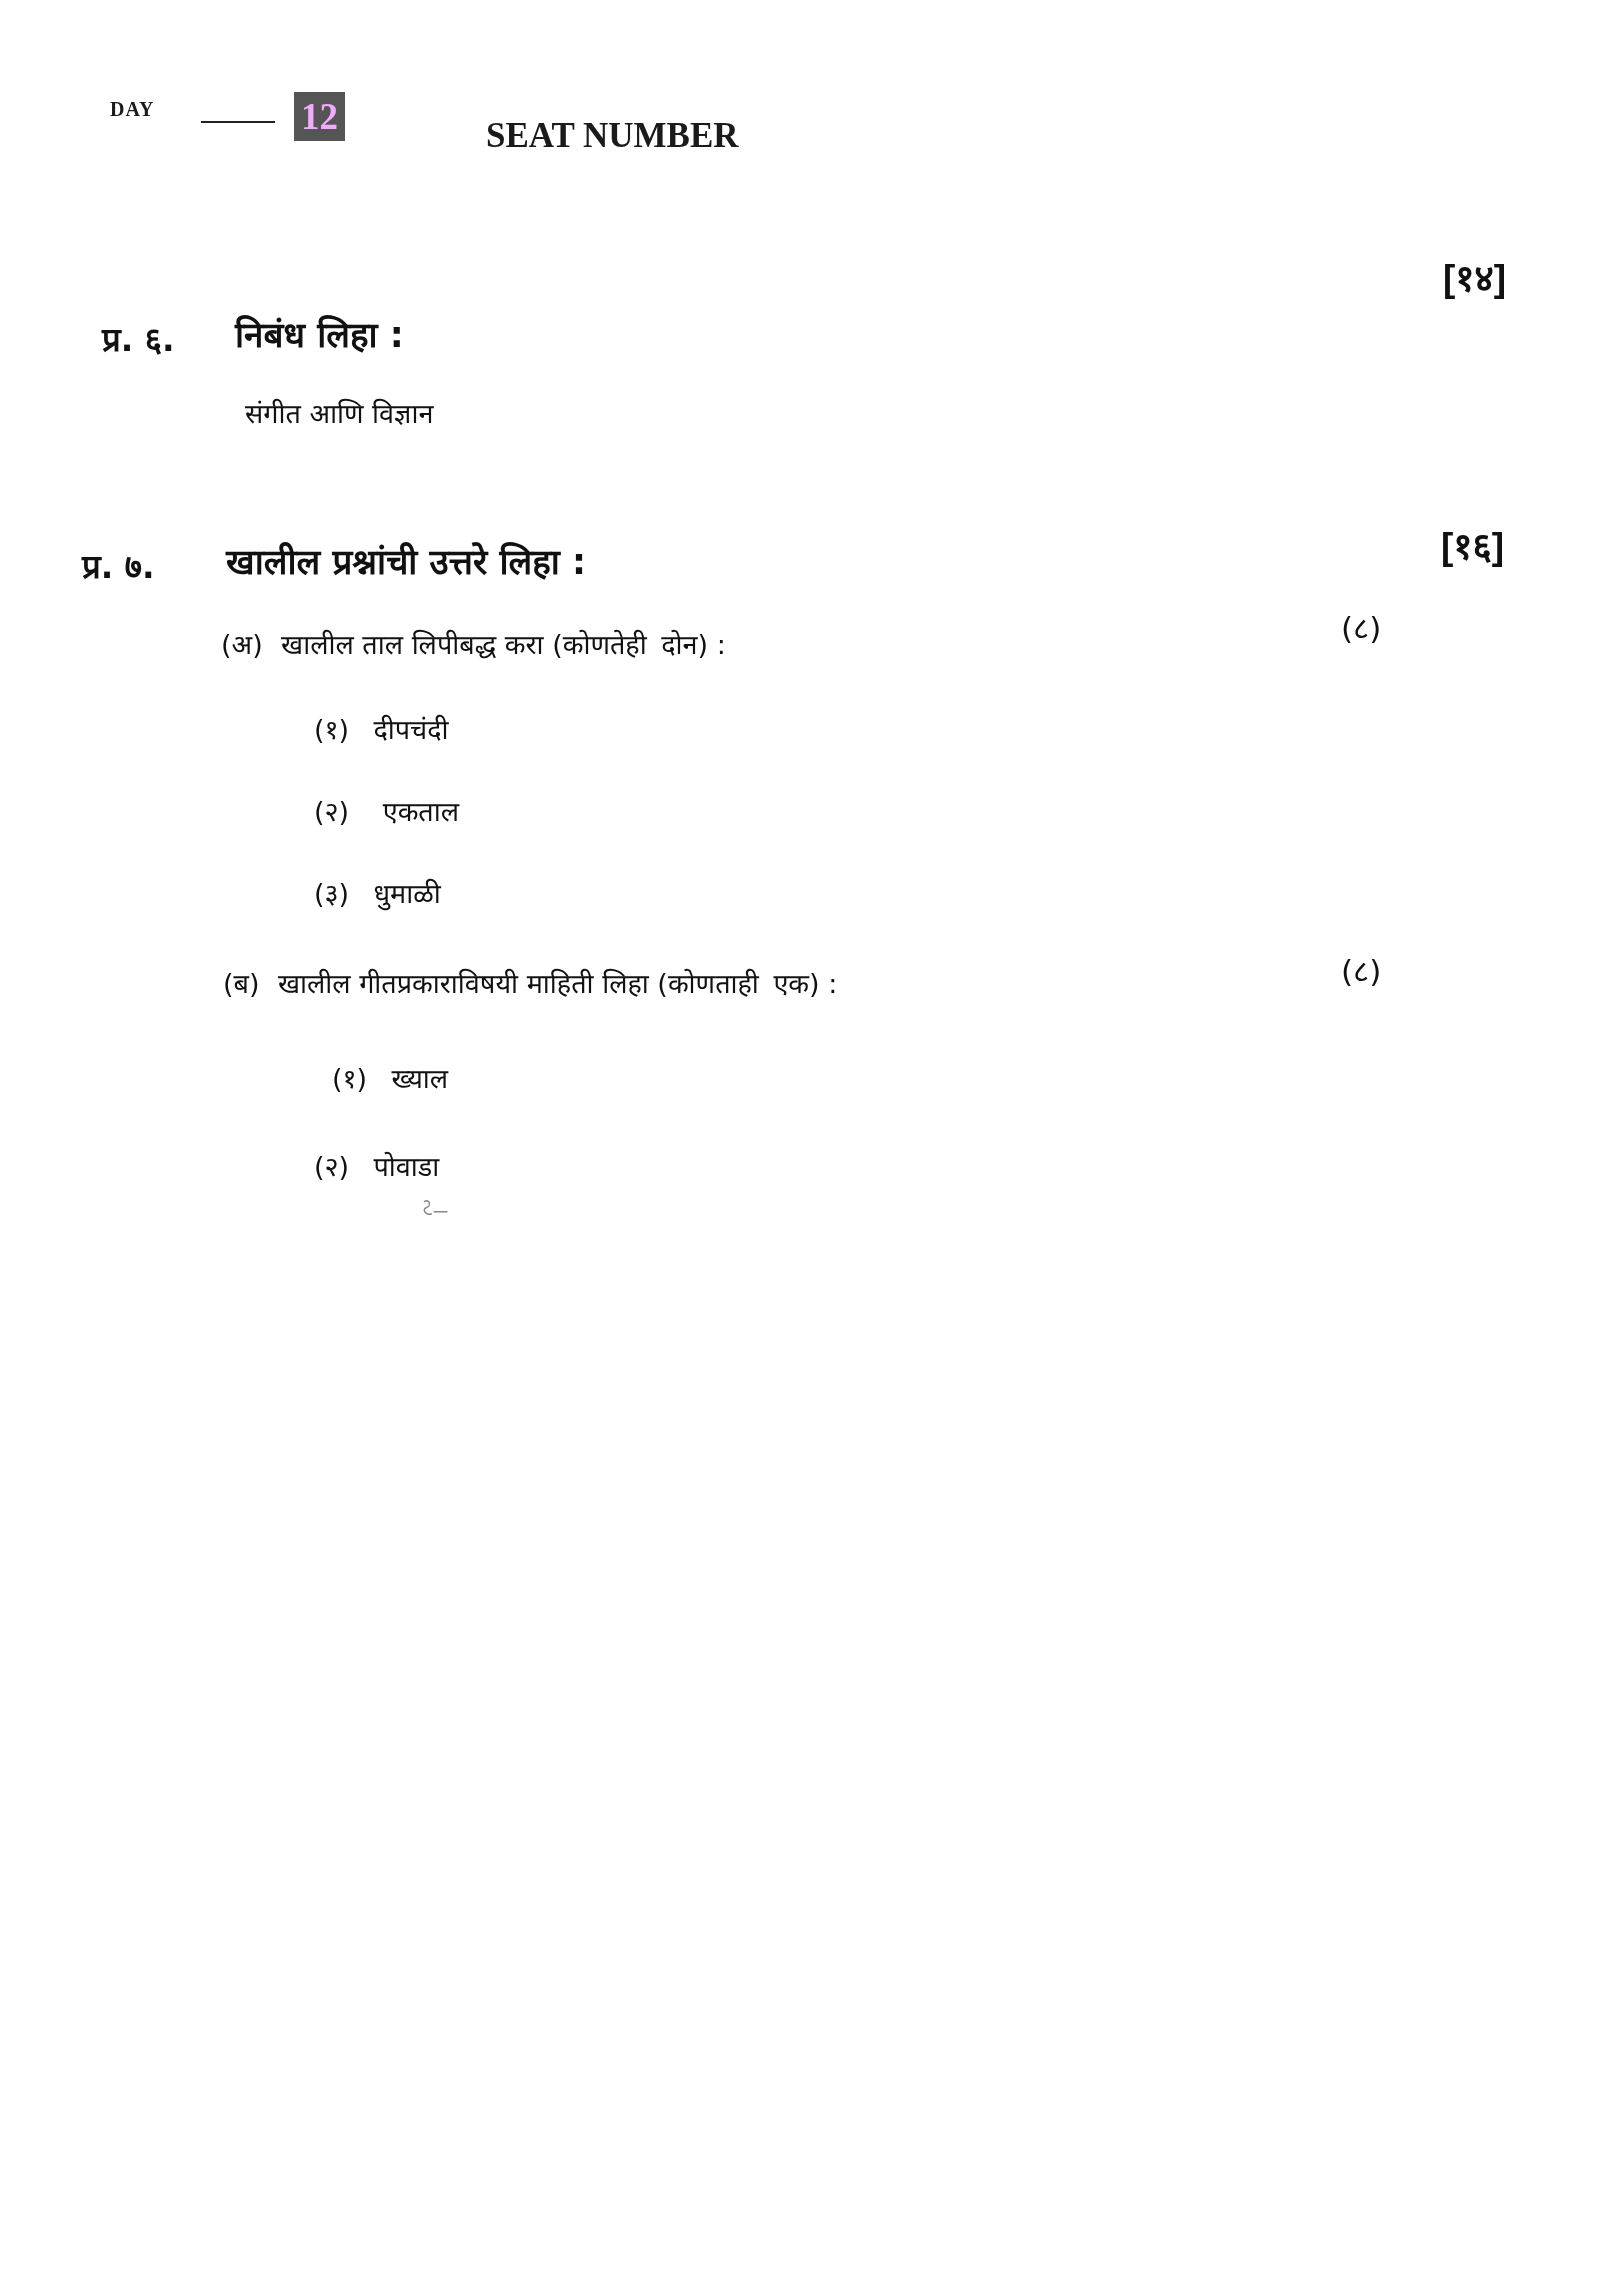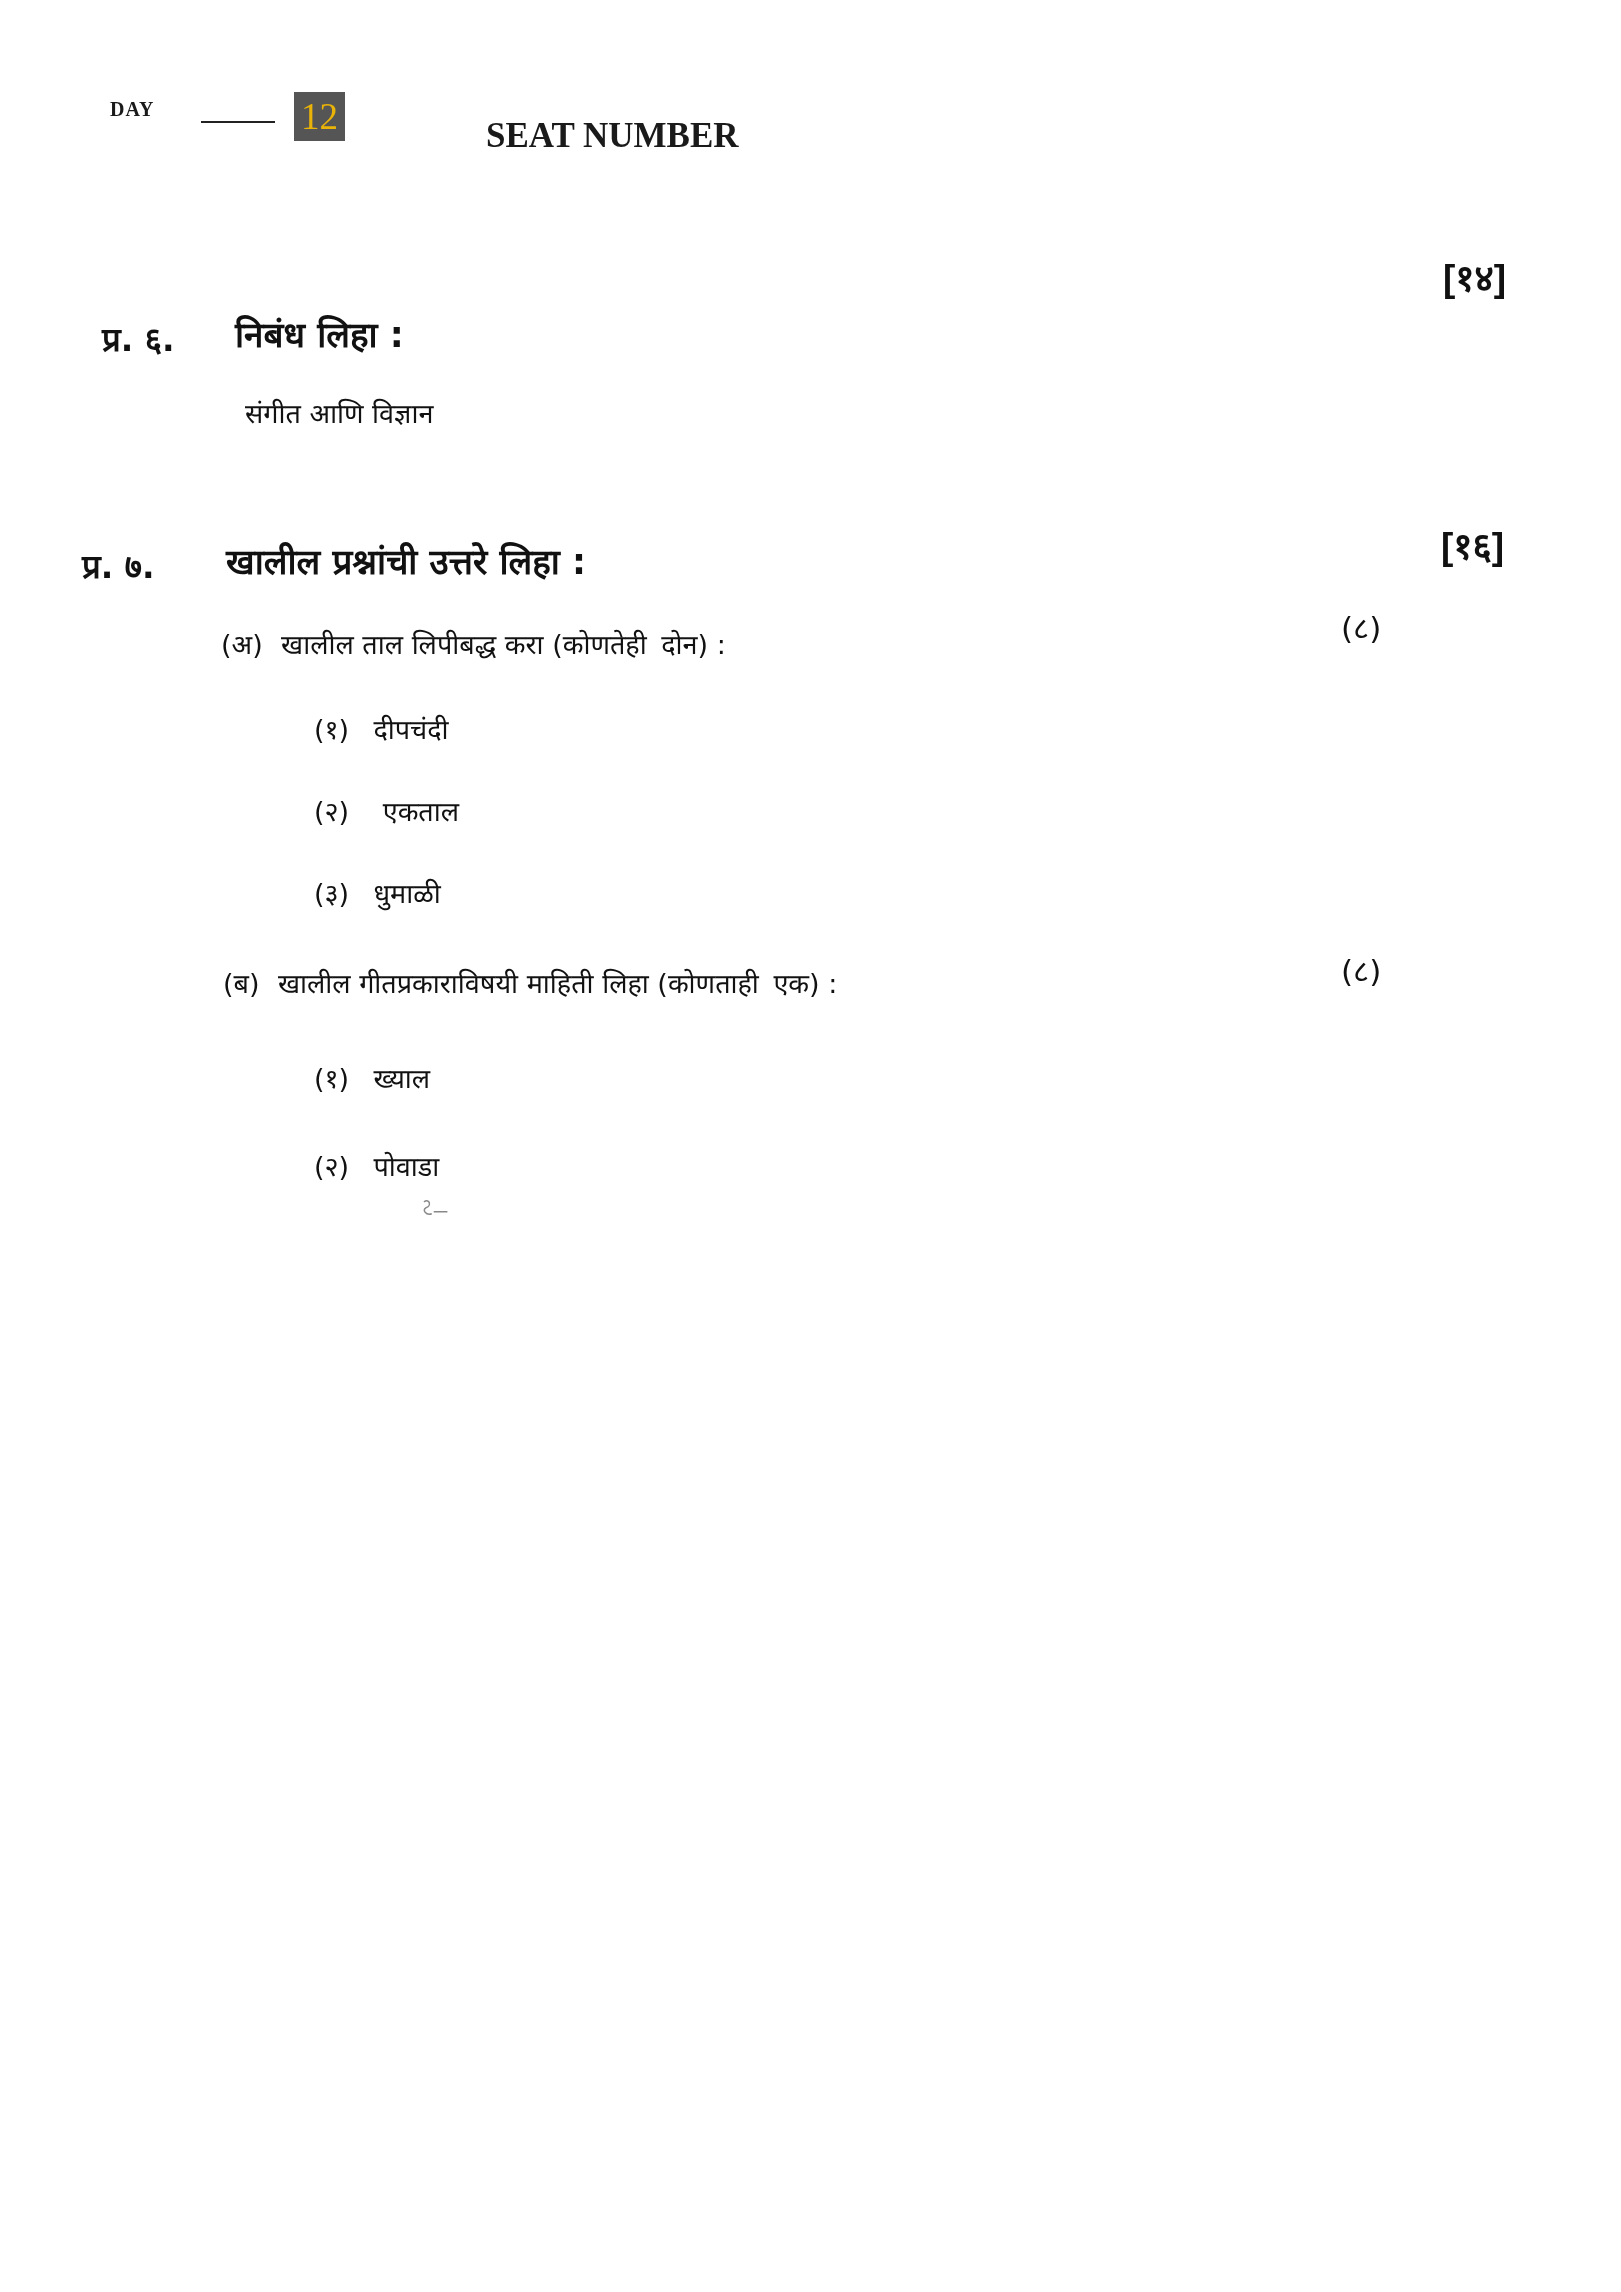--- a/index.html
+++ b/index.html
@@ -1,21 +1,21 @@
 <!DOCTYPE html>
 <html><head>
 <meta charset="utf-8">
 <style>
   html, body { margin: 0; padding: 0; background: #ffffff; }
   body { width: 1621px; height: 2293px; position: relative; overflow: hidden; color: #111; font-family: "DejaVu Sans", sans-serif; }
   .abs { position: absolute; white-space: nowrap; }
   .hdr { font-family: "Liberation Serif", serif; font-weight: bold; color: #1a1a1a; }
   .day { left: 110px; top: 98px; font-size: 20px; letter-spacing: 1px; }
   .dash { left: 201px; top: 121px; width: 74px; height: 2px; background: #222; }
-  .daynum { left: 294px; top: 92px; width: 51px; height: 49px; background: #555; color: #eab308; font-size: 37px; text-align: center; line-height: 49px; font-family: "Liberation Serif", serif; font-weight: normal; }
+  .daynum { left: 294px; top: 92px; width: 51px; height: 49px; background: #555; color: #f0abfc; font-size: 37px; text-align: center; line-height: 49px; font-family: "Liberation Serif", serif; font-weight: bold; }
   .seat { left: 486px; top: 116px; font-size: 35px; }
   .marks-bracket { font-size: 37px; font-weight: bold; font-family: Liberation Sans, sans-serif; }
   .qnum { font-size: 33px; font-weight: bold; }
   .qtitle { font-size: 35px; font-weight: bold; }
   .body-text { font-size: 27px; }
   .sub-marks { font-size: 31px; }
   .underline { text-underline-offset: 5.9px; margin-left: 6px; }
   .scribble { left: 420px; top: 1198px; width: 47px; height: 21.6px; }
 </style>
 </head>
@@ -51,21 +51,21 @@
 <div class="abs body-text" style="left:314px; top:874px;">
   <span>(३)</span>
   <span style="margin-left:15.7px;">धुमाळी</span>
 </div>
 
 <div class="abs sub-marks" style="left:1341px; top:949px;">(८)</div>
 <div class="abs body-text" style="left:223px; top:964px;">
   <span>(ब)</span>
   <span style="margin-left:9.8px;">खालील गीतप्रकाराविषयी माहिती लिहा (कोणताही </span><span class="underline">एक</span><span>) :</span>
 </div>
-<div class="abs body-text" style="left:314px; top:1059px;">
+<div class="abs body-text" style="left:332px; top:1059px;">
   <span>(१)</span>
   <span style="margin-left:15.7px;">ख्याल</span>
 </div>
 <div class="abs body-text" style="left:314px; top:1147px;">
   <span>(२)</span>
   <span style="margin-left:15.7px;">पोवाडा</span>
 </div>
 
 <svg class="abs scribble" viewBox="0 0 48 22">
   <path d="M4 4 C10 0, 12 8, 6 10 C2 12, 6 18, 12 16 M14 14 L28 14" stroke="#888" stroke-width="1.5" fill="none"></path>

